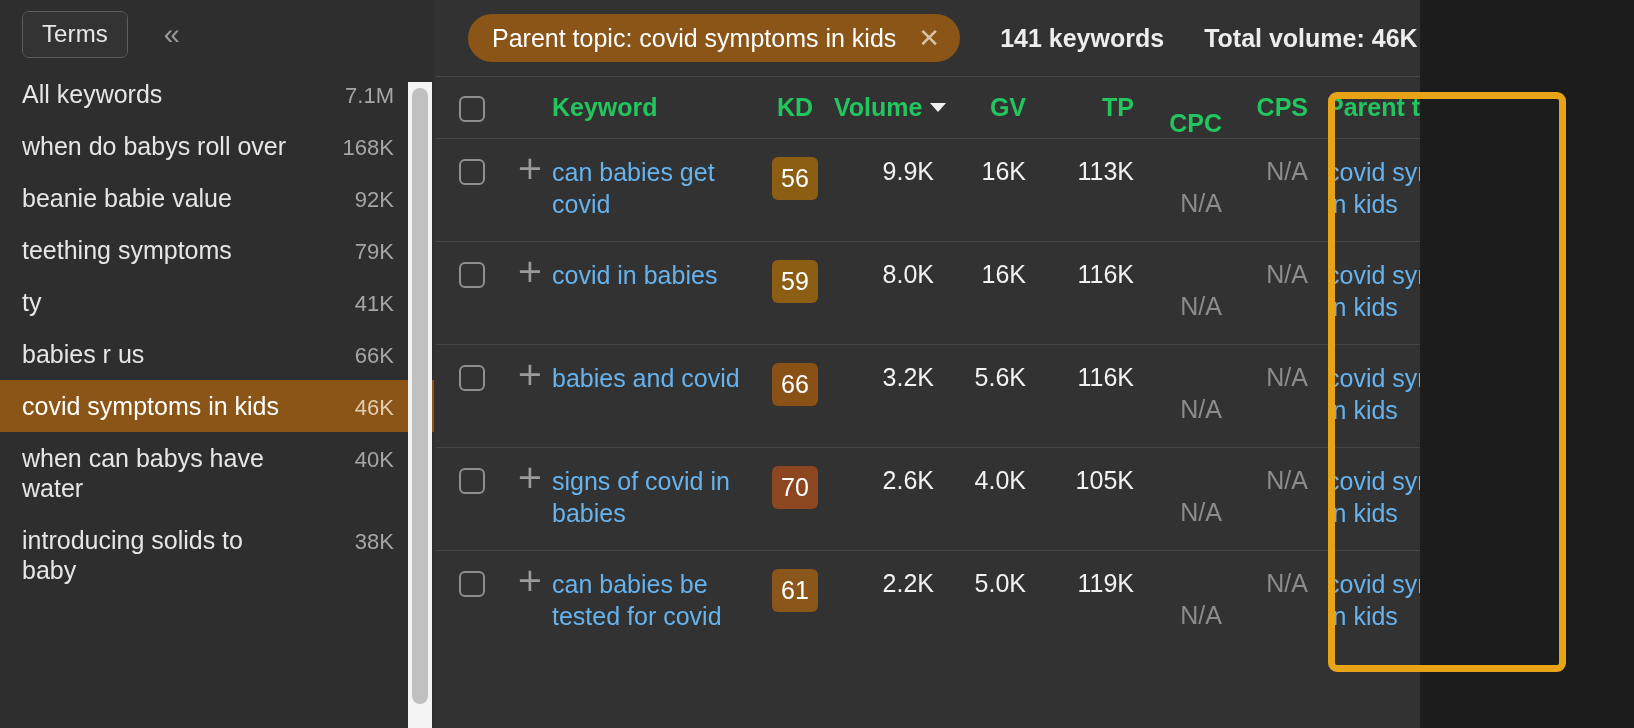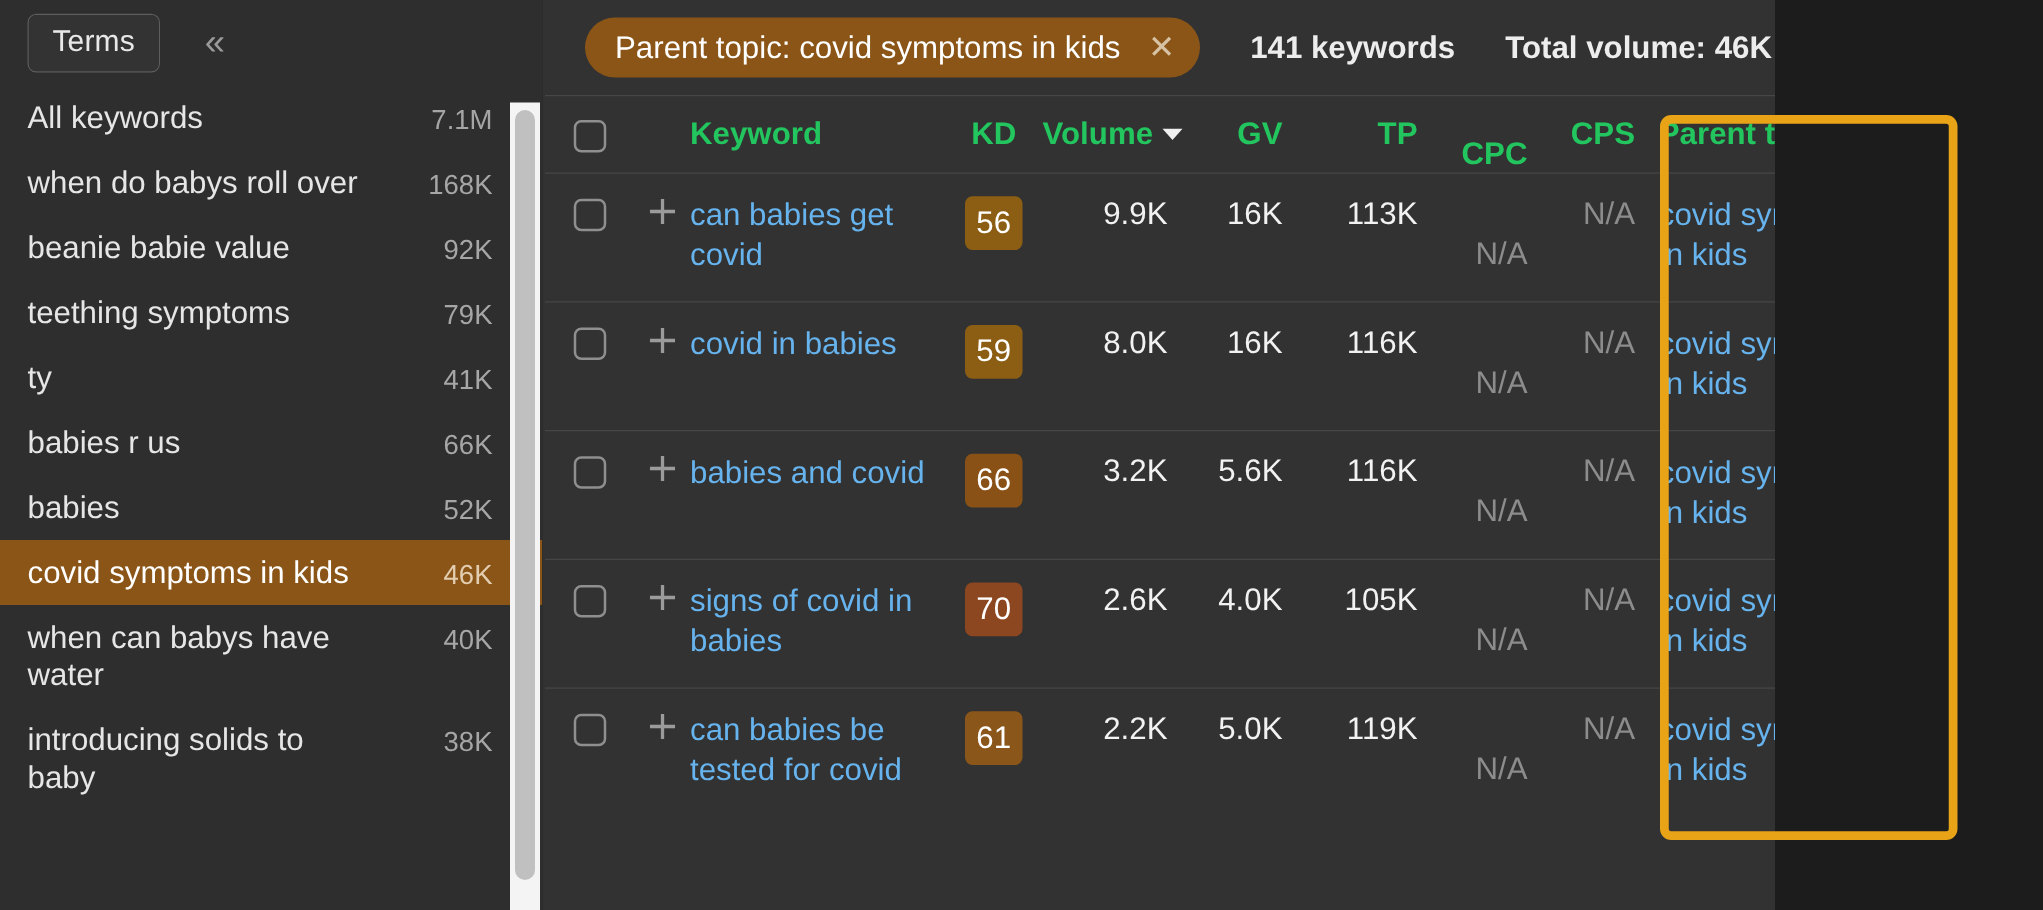--- a/index.html
+++ b/index.html
@@ -285,24 +285,20 @@
         <div class="kw-vol">79K</div>
       </div>
       <div class="kw-item">
         <div class="kw-label">ty</div>
         <div class="kw-vol">41K</div>
       </div>
       <div class="kw-item">
         <div class="kw-label">babies r us</div>
         <div class="kw-vol">66K</div>
       </div>
-      <div class="kw-item">
-        <div class="kw-label">babies</div>
-        <div class="kw-vol">52K</div>
-      </div>
       <div class="kw-item selected">
         <div class="kw-label">covid symptoms in kids</div>
         <div class="kw-vol">46K</div>
       </div>
       <div class="kw-item">
         <div class="kw-label">when can babys have water</div>
         <div class="kw-vol">40K</div>
       </div>
       <div class="kw-item">
         <div class="kw-label">introducing solids to baby</div>

